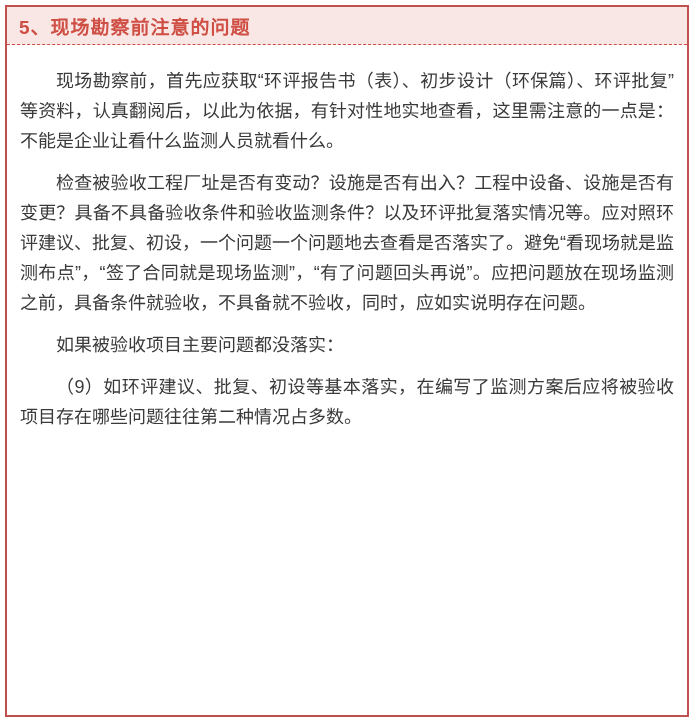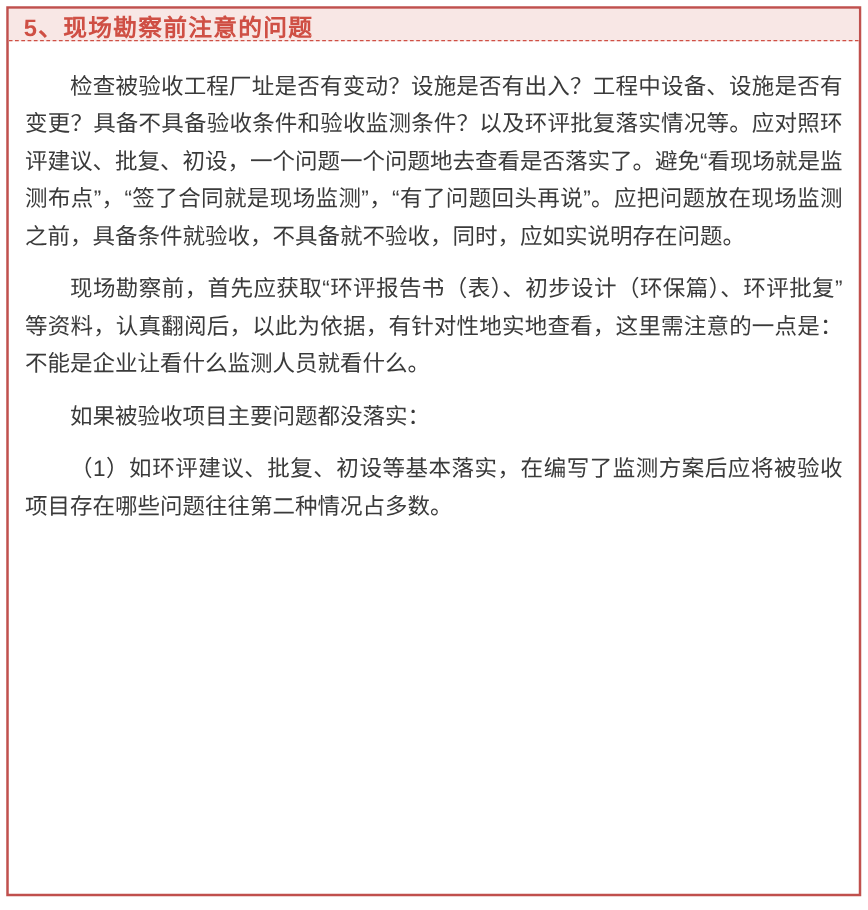--- a/index.html
+++ b/index.html
@@ -19,22 +19,23 @@
     top: 5px;
     width: 684px;
     height: 712px;
     border: 2px solid var(--border-color, #c0504d);
     background: var(--content-bg, #ffffff);
     overflow: hidden;
   }
   .header {
     background: var(--header-bg, #f8e7e5);
     border-bottom: 1px dashed var(--accent-red, #cf4f44);
-    height: 26px;
+    height: 38px;
     display: flex;
+    align-items: center;
     padding: 0 12px;
   }
   .title {
     color: var(--accent-red, #cf4f44);
     font-size: 19px;
     font-weight: bold;
     letter-spacing: 1px;
     white-space: nowrap;
   }
   .content {
@@ -53,19 +54,19 @@
 </style>
 </head>
 <body>
 
 <div class="page">
   <div class="panel">
     <div class="header">
       <h1 class="title">5、现场勘察前注意的问题</h1>
     </div>
     <div class="content">
+      <p>现场勘察前，首先应获取“环评报告书（表）、初步设计（环保篇）、环评批复”等资料，认真翻阅后，以此为依据，有针对性地实地查看，这里需注意的一点是：不能是企业让看什么监测人员就看什么。</p>
       <p>检查被验收工程厂址是否有变动？设施是否有出入？工程中设备、设施是否有变更？具备不具备验收条件和验收监测条件？以及环评批复落实情况等。应对照环评建议、批复、初设，一个问题一个问题地去查看是否落实了。避免“看现场就是监测布点”，“签了合同就是现场监测”，“有了问题回头再说”。应把问题放在现场监测之前，具备条件就验收，不具备就不验收，同时，应如实说明存在问题。</p>
-      <p>现场勘察前，首先应获取“环评报告书（表）、初步设计（环保篇）、环评批复”等资料，认真翻阅后，以此为依据，有针对性地实地查看，这里需注意的一点是：不能是企业让看什么监测人员就看什么。</p>
       <p>如果被验收项目主要问题都没落实：</p>
-      <p>（1）如环评建议、批复、初设等基本落实，在编写了监测方案后应将被验收项目存在哪些问题往往第二种情况占多数。</p>
+      <p>（9）如环评建议、批复、初设等基本落实，在编写了监测方案后应将被验收项目存在哪些问题往往第二种情况占多数。</p>
     </div>
   </div>
 </div>
 
 </body></html>

